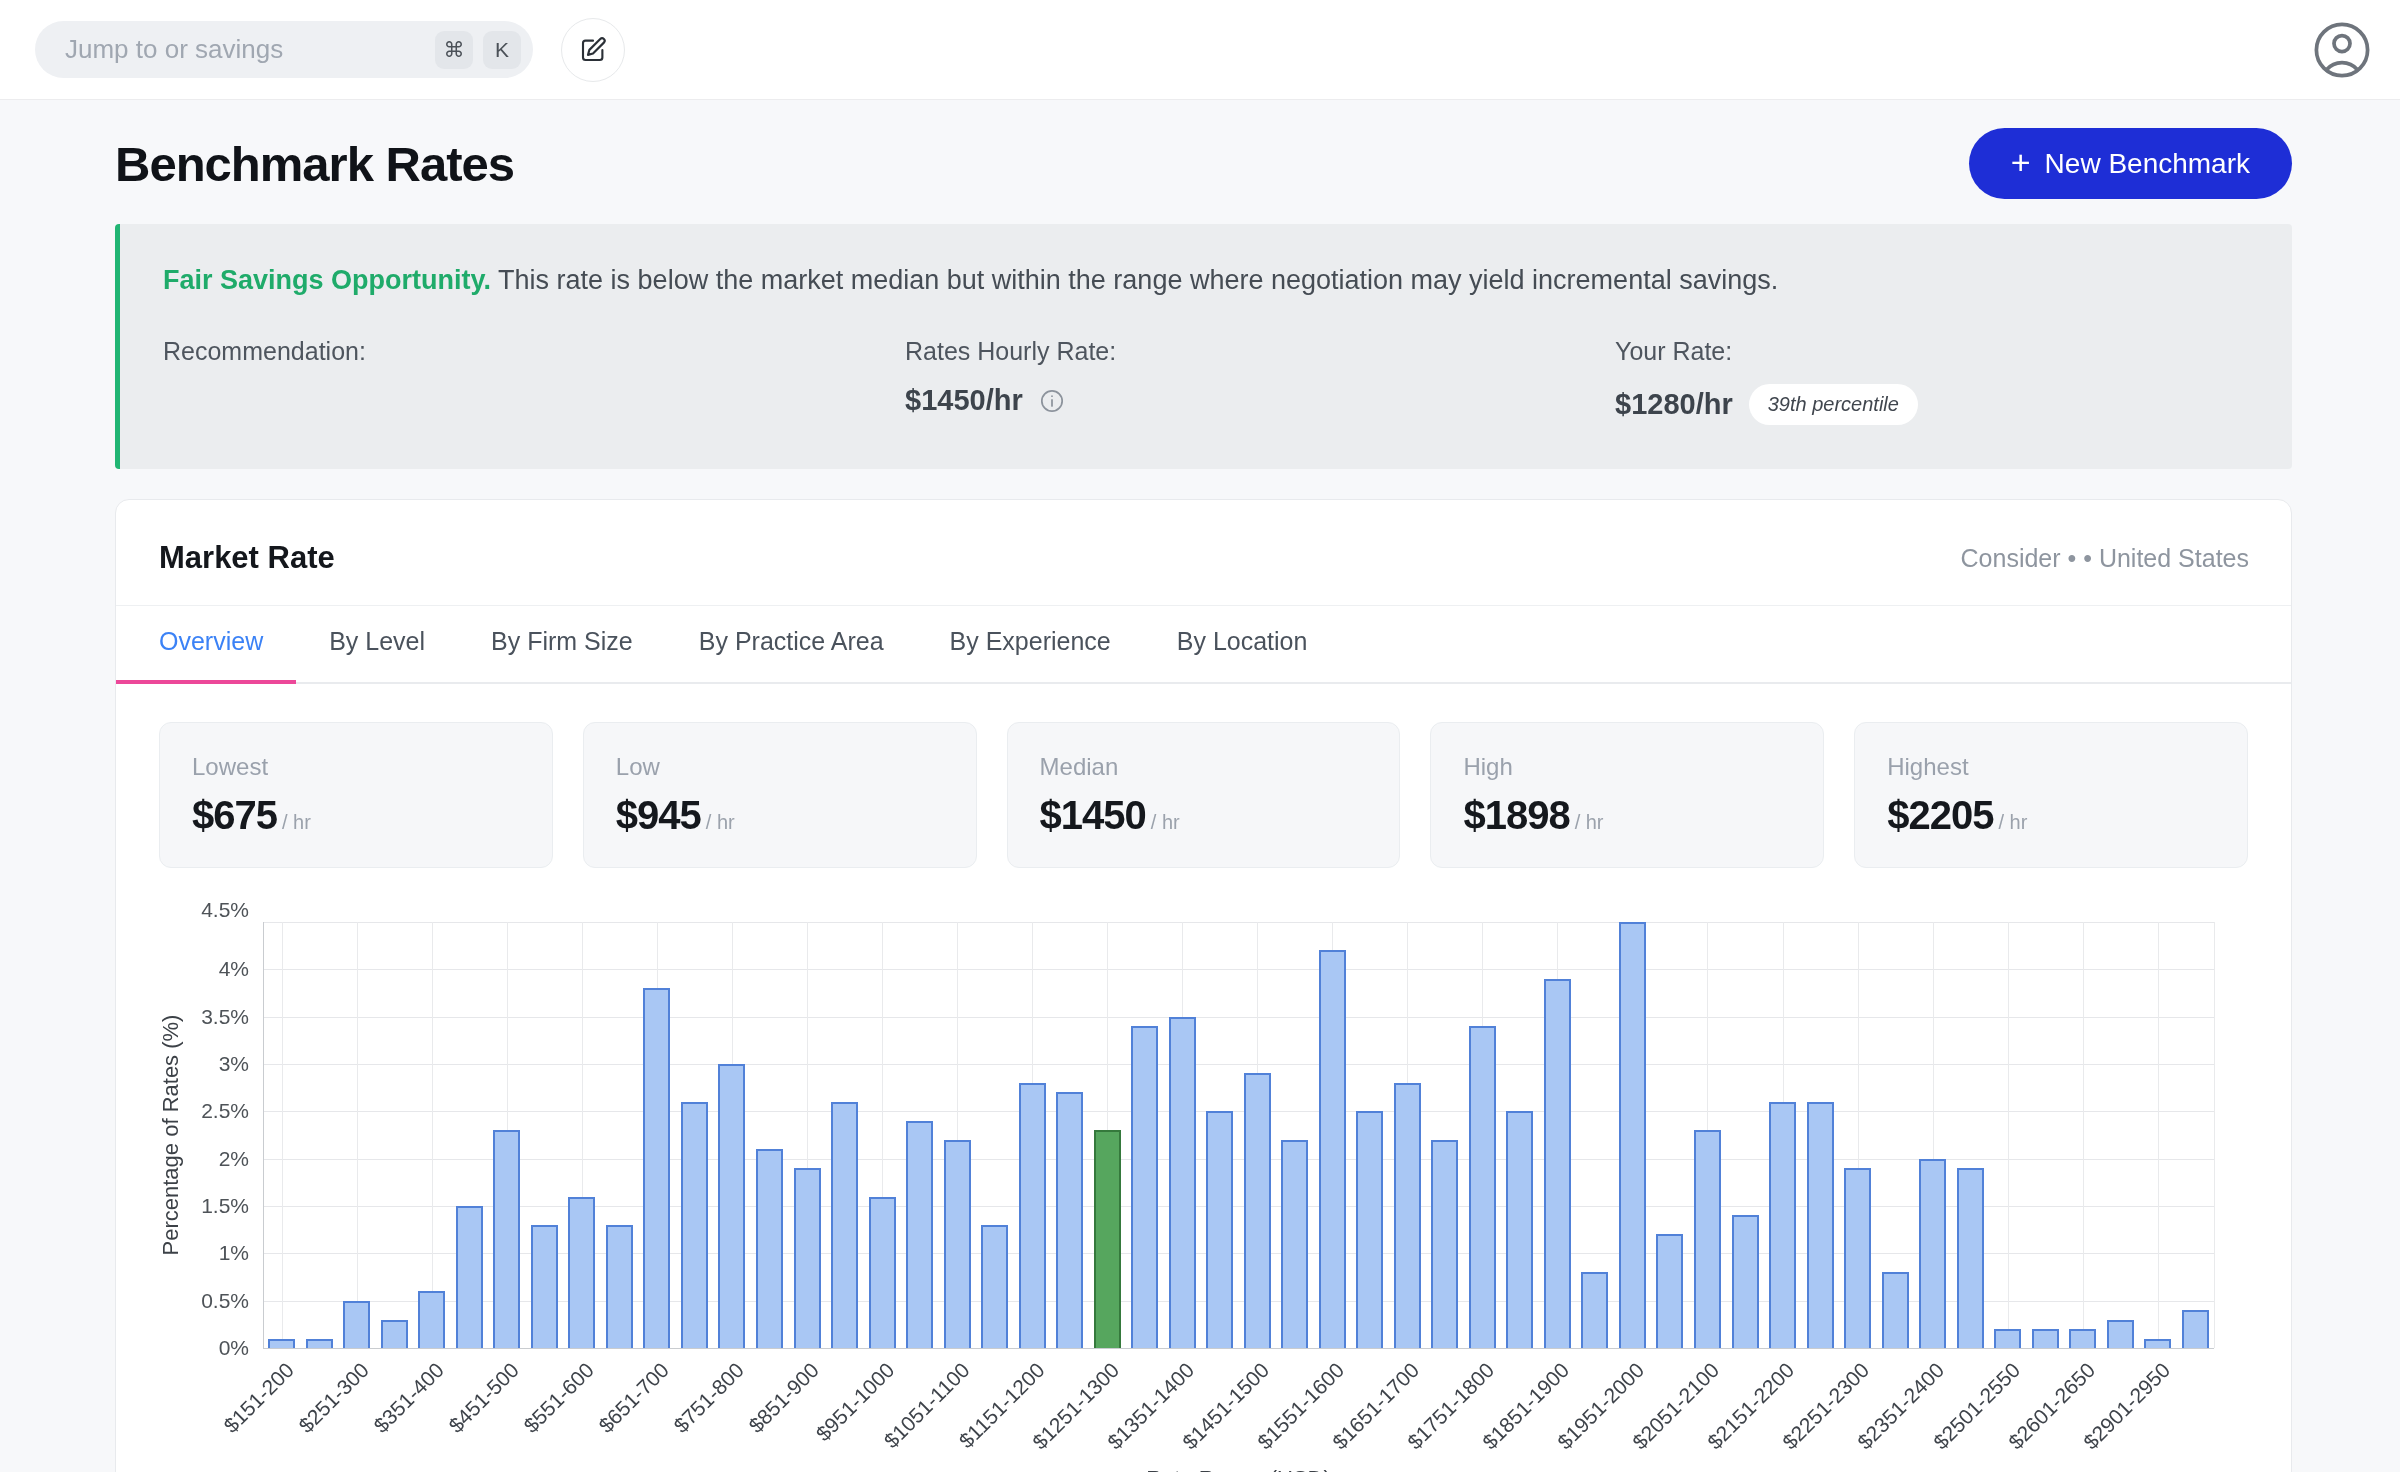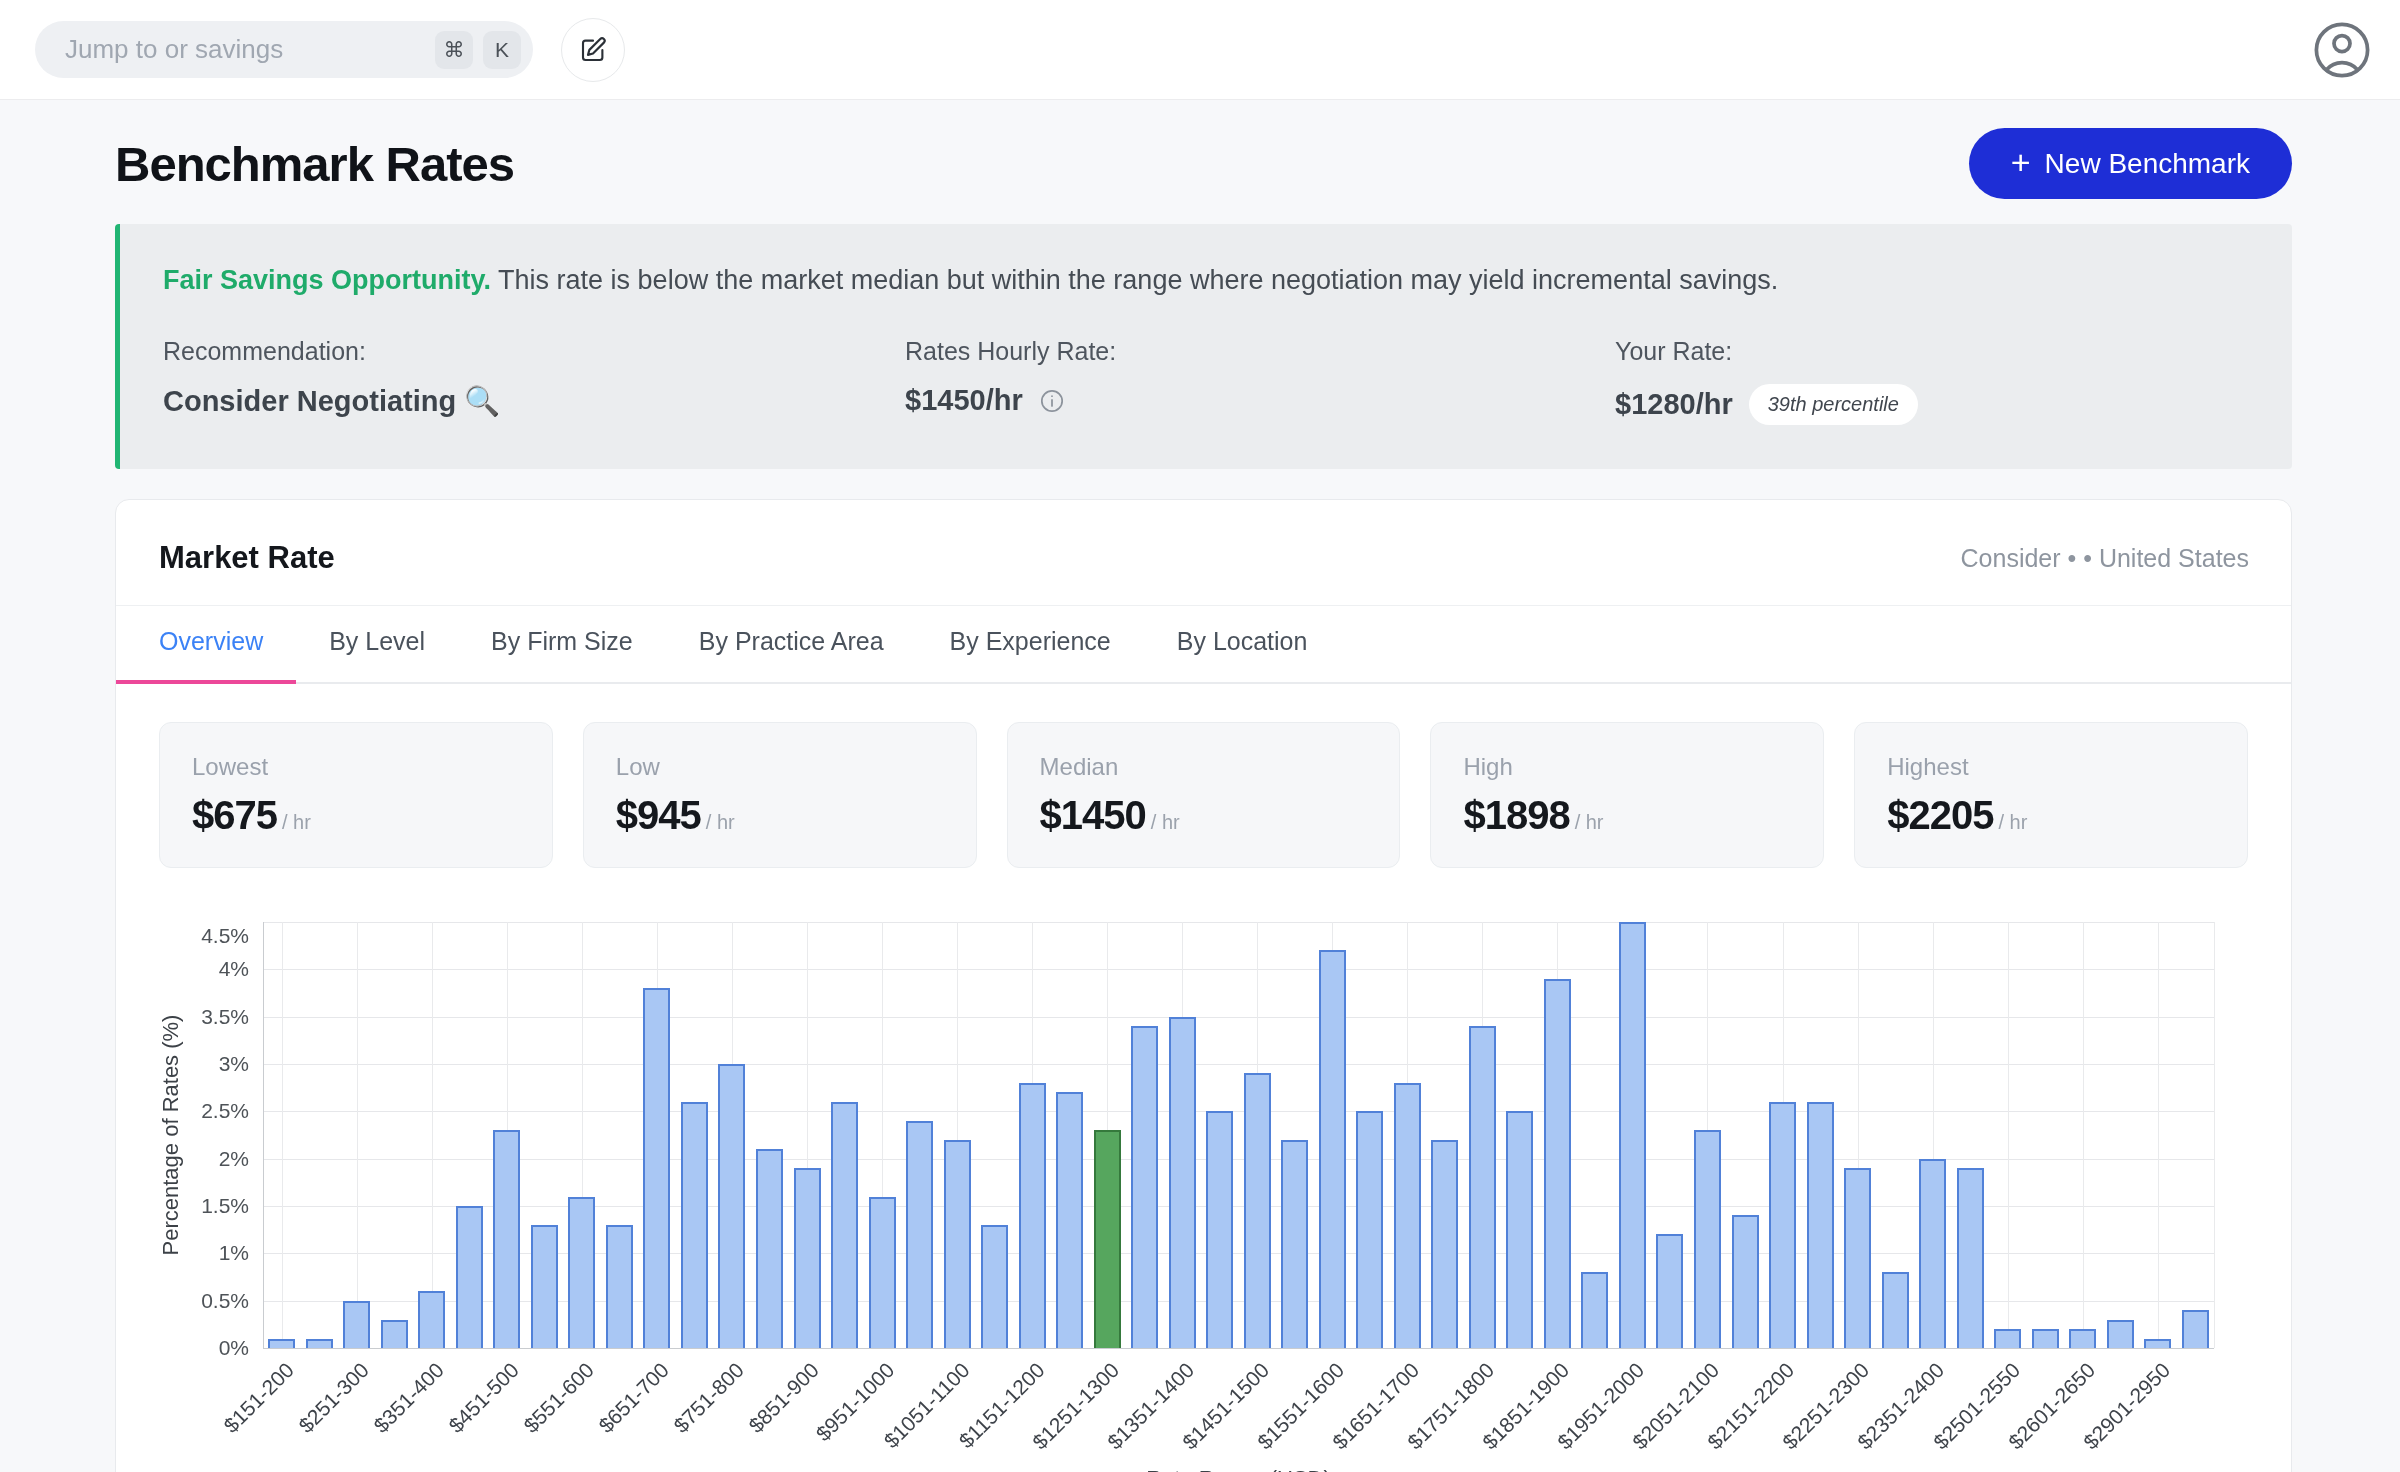--- a/index.html
+++ b/index.html
@@ -122,23 +122,20 @@
     </button>
   </div>
 
   <section class="alert">
     <p class="alert-headline">
       <span class="strong">Fair Savings Opportunity.</span><span> This rate is below the market median but within the range where negotiation may yield incremental savings.</span>
     </p>
     <div class="alert-cols">
       <div>
         <div class="alert-label">Recommendation:</div>
-        <div class="alert-value-row">
-          <span class="alert-value">Consider Negotiating 🔍</span>
-        </div>
       </div>
       <div>
         <div class="alert-label">Rates Hourly Rate:</div>
         <div class="alert-value-row">
           <span class="alert-value">$1450/hr</span>
           <span class="info-icon">
             <svg width="26" height="26" viewBox="0 0 24 24" fill="none" stroke="#8c939c" stroke-width="1.6" stroke-linecap="round">
               <circle cx="12" cy="12" r="9.4"></circle>
               <line x1="12" y1="11" x2="12" y2="16.6"></line>
               <circle cx="12" cy="7.6" r="0.8" fill="#8c939c" stroke="none"></circle>
@@ -221,21 +218,21 @@
         <div class="y-tick-label" style="left:-13px;top:266.6666666666667px;width:146px;">2%</div>
         <div class="gridline-h" style="left:147px;top:219.33333333333331px;width:1951px;"></div>
         <div class="y-tick-label" style="left:-13px;top:219.33333333333331px;width:146px;">2.5%</div>
         <div class="gridline-h" style="left:147px;top:172px;width:1951px;"></div>
         <div class="y-tick-label" style="left:-13px;top:172px;width:146px;">3%</div>
         <div class="gridline-h" style="left:147px;top:124.66666666666669px;width:1951px;"></div>
         <div class="y-tick-label" style="left:-13px;top:124.66666666666669px;width:146px;">3.5%</div>
         <div class="gridline-h" style="left:147px;top:77.33333333333337px;width:1951px;"></div>
         <div class="y-tick-label" style="left:-13px;top:77.33333333333337px;width:146px;">4%</div>
         <div class="gridline-h" style="left:147px;top:30px;width:1951px;"></div>
-        <div class="y-tick-label" style="left:-13px;top:44px;width:146px;">4.5%</div>
+        <div class="y-tick-label" style="left:-13px;top:18px;width:146px;">4.5%</div>
         <div class="gridline-v" style="left:165.7596153846154px;top:30px;height:426px;"></div>
         <div class="x-tick" style="left:165.7596153846154px;top:456px;">
           <span>$151-200</span>
         </div>
         <div class="gridline-v" style="left:240.7980769230769px;top:30px;height:426px;"></div>
         <div class="x-tick" style="left:240.7980769230769px;top:456px;">
           <span>$251-300</span>
         </div>
         <div class="gridline-v" style="left:315.83653846153845px;top:30px;height:426px;"></div>
         <div class="x-tick" style="left:315.83653846153845px;top:456px;">

